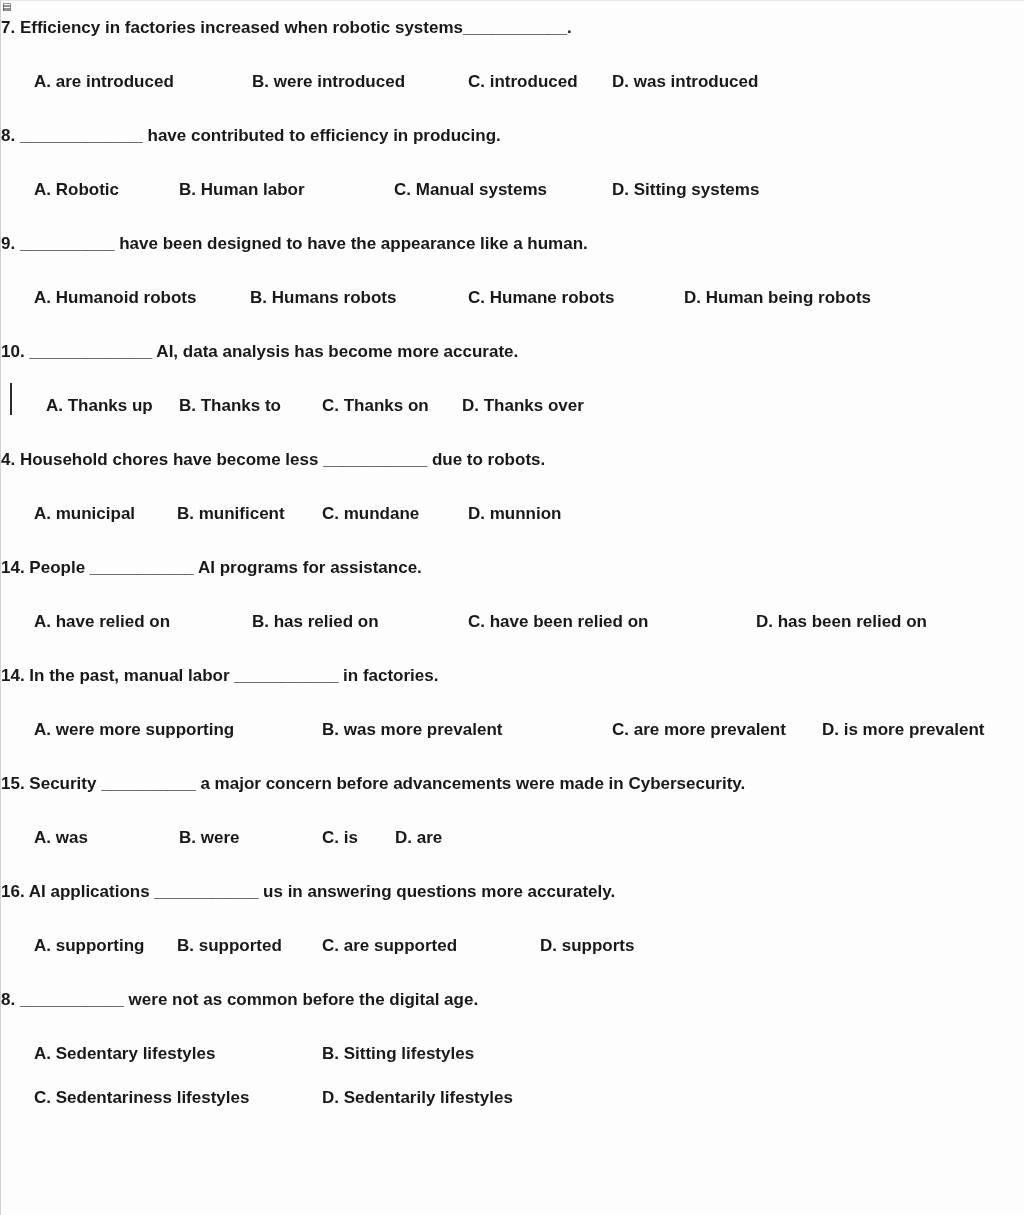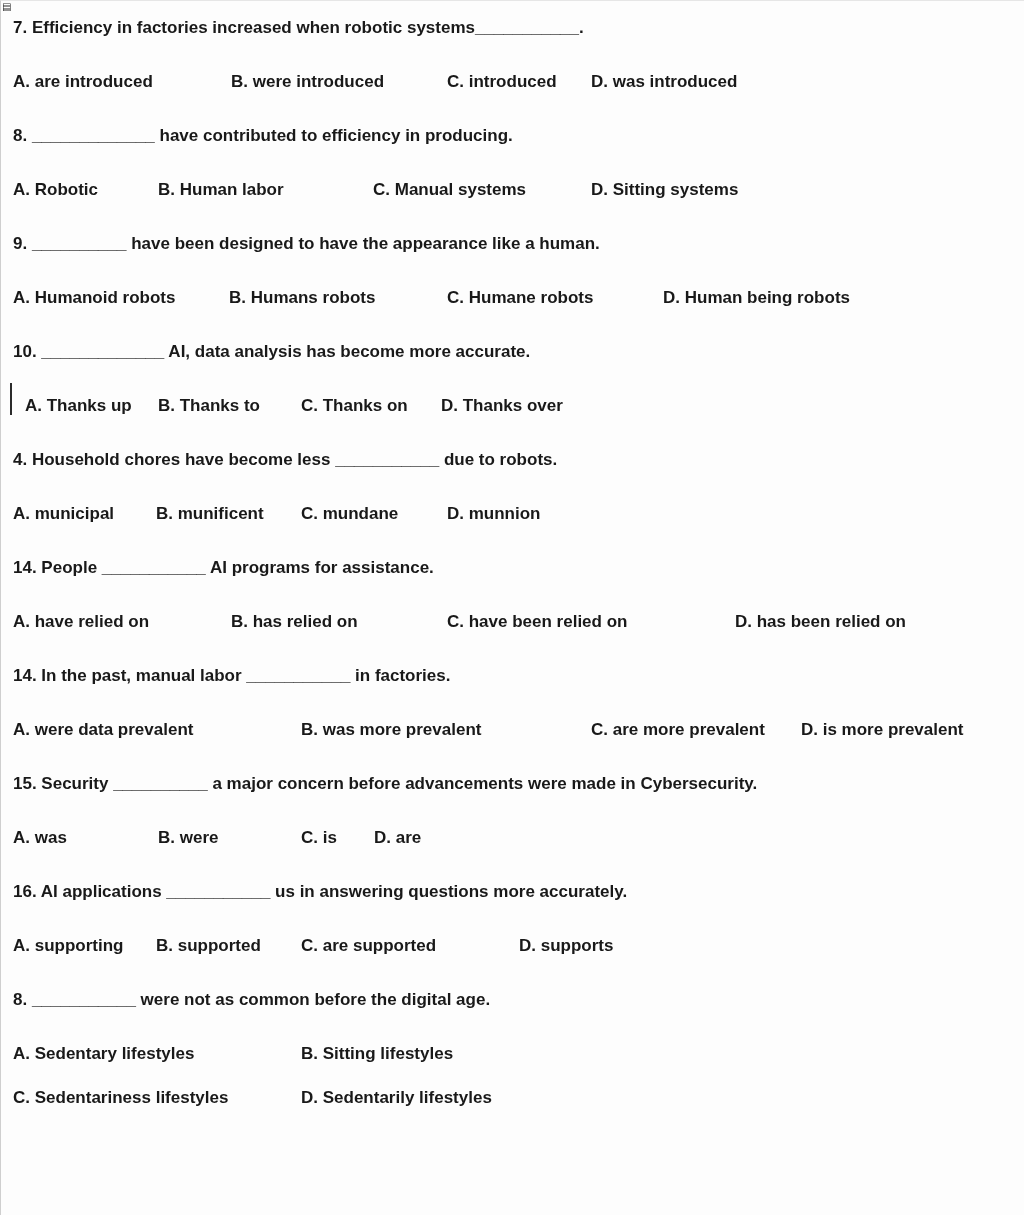--- a/index.html
+++ b/index.html
@@ -22,33 +22,34 @@
     top: 1px;
     left: 1px;
     font-size: 10px;
     line-height: 10px;
     color: #2a2a2a;
   }
   .q-line {
     height: 54px;
     display: flex;
     align-items: center;
-    padding-left: 12px;
+    padding-left: 0;
     white-space: nowrap;
   }
   .opt-line {
     position: relative;
     height: 54px;
   }
   .opt-line.tight { height: 34px; }
   .opt {
     position: absolute;
     top: 50%;
     transform: translateY(-50%);
     white-space: nowrap;
+    margin-left: 21px;
   }
   .caret {
     position: absolute;
     left: 9px;
     top: 4px;
     width: 2px;
     height: 32px;
     background: #2b2b2b;
   }
 </style>
@@ -131,21 +132,21 @@
       <span class="opt" style="left:734px">D. has been relied on</span>
     </div>
   </div>
 
 
   <div>
     <div class="q-line">
       <span>14. In the past, manual labor ___________ in factories.</span>
     </div>
     <div class="opt-line">
-      <span class="opt" style="left:12px">A. were data prevalent</span>
+      <span class="opt" style="left:12px">A. were more supporting</span>
       <span class="opt" style="left:300px">B. was more prevalent</span>
       <span class="opt" style="left:590px">C. are more prevalent</span>
       <span class="opt" style="left:800px">D. is more prevalent</span>
     </div>
   </div>
 
   <div>
     <div class="q-line">
       <span>15. Security __________ a major concern before advancements were made in Cybersecurity.</span>
     </div>

